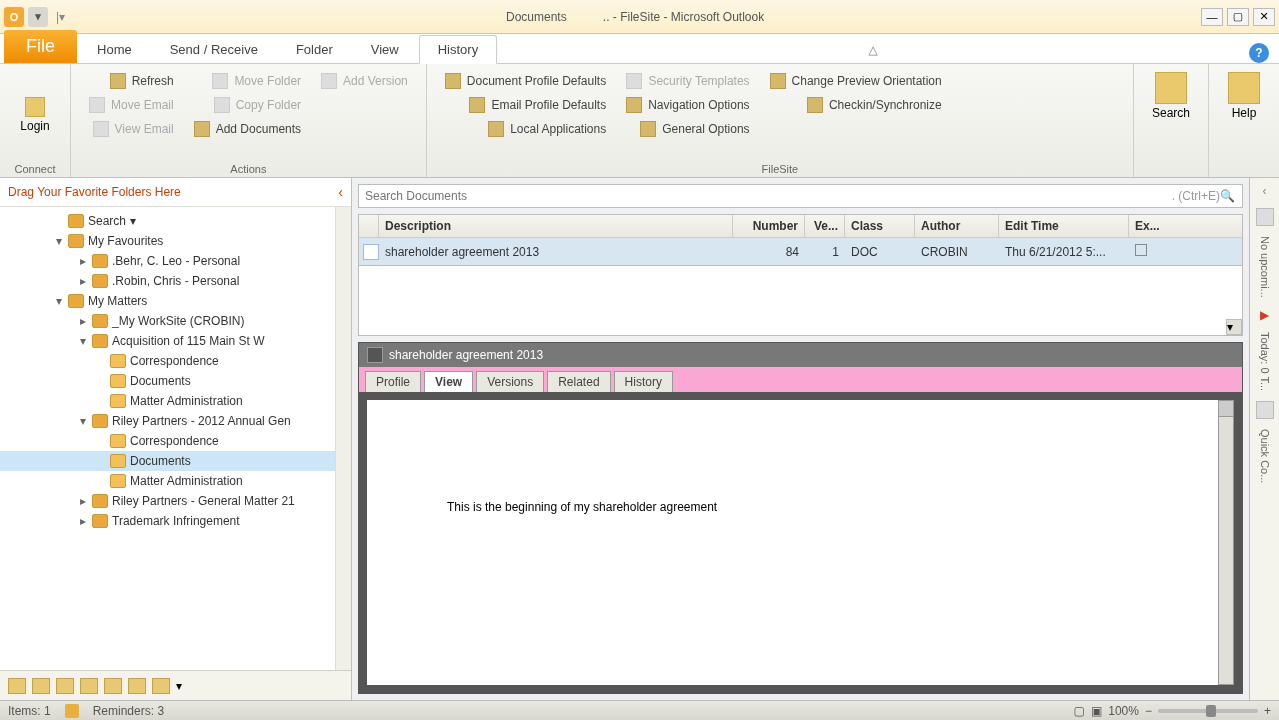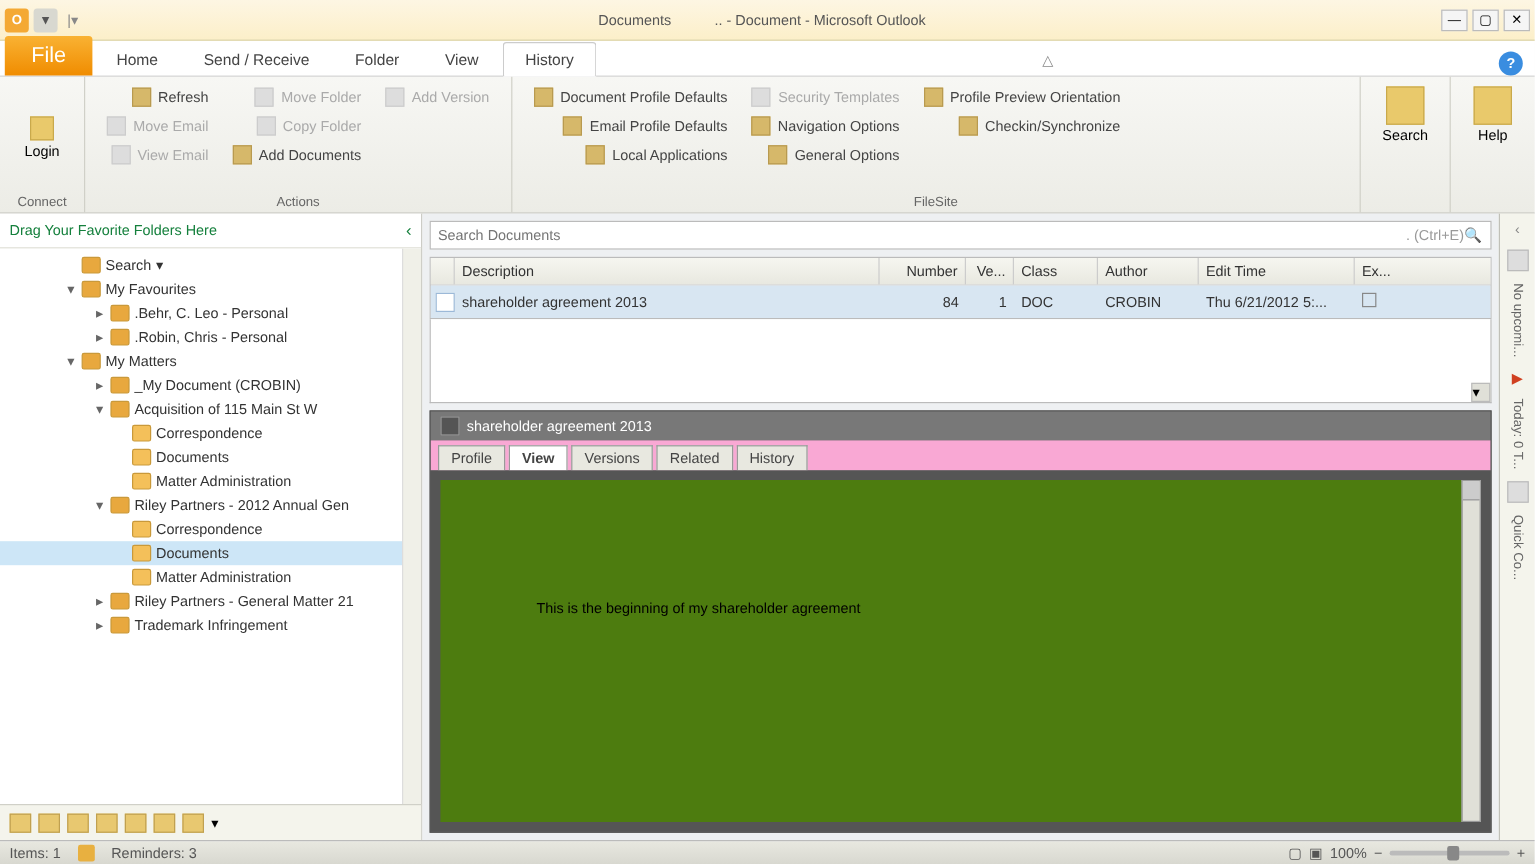--- a/index.html
+++ b/index.html
@@ -29,21 +29,21 @@
 .rbtn-lg .ico { width: 32px; height: 32px; background: #e9c96b; border: 1px solid #c9a94b; margin-bottom: 2px; }
 .rbtn-sm { display: flex; align-items: center; gap: 6px; padding: 3px 6px; cursor: pointer; color: #444; }
 .rbtn-sm.disabled { color: #aaa; cursor: default; }
 .rbtn-sm .ico-s { width: 16px; height: 16px; background: #d6b86a; border: 1px solid #b89a50; flex-shrink: 0; }
 .rbtn-sm.disabled .ico-s { background: #ddd; border-color: #ccc; }
 .col { display: flex; flex-direction: column; gap: 2px; padding: 2px 4px; align-items: flex-end; }
 
 
 .main { display: flex; height: 522px; }
 .left-pane { width: 352px; border-right: 1px solid #c0c0b8; display: flex; flex-direction: column; background: #fff; }
-.fav-header { padding: 6px 8px; color: #15803d; border-bottom: 1px solid #e0e0d8; display: flex; align-items: center; }
+.fav-header { padding: 6px 8px; color: #c2410c; border-bottom: 1px solid #e0e0d8; display: flex; align-items: center; }
 .fav-header .collapse { margin-left: auto; cursor: pointer; font-size: 14px; }
 .tree { flex: 1; overflow: auto; padding: 4px 0; position: relative; }
 .tree-scrollbar { position: absolute; right: 0; top: 0; width: 16px; height: 100%; background: #f0f0e8; border-left: 1px solid #ddd; }
 .tree-item { display: flex; align-items: center; gap: 4px; padding: 3px 4px 3px 20px; cursor: pointer; color: #333; white-space: nowrap; }
 .tree-item.lvl1 { padding-left: 54px; }
 .tree-item.lvl2 { padding-left: 78px; }
 .tree-item.lvl3 { padding-left: 96px; }
 .tree-item.selected { background: #cde6f7; }
 .tree-item .expander { width: 10px; text-align: center; color: #666; }
 .tree-item .folder-ico { width: 16px; height: 14px; background: #f4c05a; border: 1px solid #c9993a; border-radius: 2px; flex-shrink: 0; }
@@ -51,21 +51,21 @@
 .left-toolbar { height: 30px; border-top: 1px solid #d0d0c8; display: flex; align-items: center; gap: 6px; padding: 0 8px; background: #f4f4ec; }
 .left-toolbar .tb-ico { width: 18px; height: 16px; background: #e8c870; border: 1px solid #c0a050; cursor: pointer; }
 
 .center-pane { flex: 1; display: flex; flex-direction: column; background: #eef0f2; }
 .search-bar { margin: 6px; border: 1px solid #bbb; background: #fff; display: flex; align-items: center; padding: 3px 6px; }
 .search-bar input { flex: 1; border: none; outline: none; color: #888; background: transparent; }
 .search-bar .search-ico { width: 16px; height: 16px; cursor: pointer; color: #555; display: flex; align-items: center; justify-content: center; }
 
 .doc-table { margin: 0 6px; background: #fff; border: 1px solid #bbb; }
 .doc-table .thead { display: flex; background: linear-gradient(#f6f6f0, #e8e8e0); border-bottom: 1px solid #ccc; }
-.doc-table .th { padding: 4px 6px; border-right: 1px solid #ccc; color: #333; font-size: 12px; cursor: pointer; }
+.doc-table .th { padding: 4px 6px; border-right: 1px solid #ccc; color: #333; font-size: 12px; cursor: pointer; font-weight: bold; }
 .doc-table .trow { display: flex; padding: 4px 0; background: #d8e6f2; align-items: center; }
 .doc-table .td { padding: 2px 6px; font-size: 12px; color: #333; overflow: hidden; white-space: nowrap; }
 .col-desc { width: 374px; display: flex; align-items: center; gap: 4px; }
 .col-num { width: 72px; text-align: right; }
 .col-ver { width: 40px; text-align: right; }
 .col-class { width: 70px; }
 .col-author { width: 84px; }
 .col-edit { width: 130px; }
 .col-ex { width: 30px; }
 .doc-ico { width: 16px; height: 16px; background: #fff; border: 1px solid #9cb9d8; flex-shrink: 0; margin-left: 4px; }
@@ -73,21 +73,21 @@
 .table-spacer { height: 70px; background: #fff; margin: 0 6px; border: 1px solid #bbb; border-top: none; position: relative; }
 .table-spacer .sb { position: absolute; right: 0; bottom: 0; width: 16px; height: 16px; background: #e0e0d8; border: 1px solid #bbb; }
 
 .preview { margin: 6px; flex: 1; background: #676767; display: flex; flex-direction: column; border: 1px solid #555; }
 .preview-title { background: #787878; color: #fff; padding: 4px 8px; font-size: 14px; display: flex; align-items: center; gap: 6px; }
 .preview-title .pico { width: 16px; height: 16px; background: #555; border: 1px solid #999; }
 .preview-tabs { display: flex; gap: 3px; padding: 4px 6px 0 6px; background: #f9a8d4; }
 .ptab { background: #e8e8e0; color: #444; padding: 3px 10px; border: 1px solid #999; border-bottom: none; cursor: pointer; font-size: 12px; }
 .ptab.active { background: #fff; font-weight: bold; }
 .preview-body { flex: 1; background: #555; padding: 8px; display: flex; position: relative; }
-.doc-page { flex: 1; background: #4d7c0f; margin-right: 16px; padding: 100px 40px 20px 80px; color: #000; font-family: "Times New Roman", serif; font-size: 12px; }
+.doc-page { flex: 1; background: #ffffff; margin-right: 16px; padding: 100px 40px 20px 80px; color: #000; font-family: "Times New Roman", serif; font-size: 12px; }
 .preview-scroll { position: absolute; right: 8px; top: 8px; bottom: 8px; width: 16px; background: #e0e0d8; border: 1px solid #999; }
 .preview-scroll .arrow { height: 16px; background: #ccc; border-bottom: 1px solid #999; }
 
 .right-rail { width: 30px; background: #f4f4ec; border-left: 1px solid #c0c0b8; display: flex; flex-direction: column; align-items: center; padding-top: 6px; gap: 10px; }
 .right-rail .rail-ico { width: 18px; height: 18px; background: #ddd; border: 1px solid #bbb; cursor: pointer; }
 .right-rail .rail-text { writing-mode: vertical-rl; color: #666; font-size: 11px; cursor: pointer; }
 
 
 .statusbar { height: 20px; background: linear-gradient(#e8e8e0, #d8d8d0); border-top: 1px solid #bbb; display: flex; align-items: center; padding: 0 8px; gap: 14px; font-size: 11px; color: #555; }
 .statusbar .zoom { margin-left: auto; display: flex; align-items: center; gap: 6px; }
@@ -100,21 +100,21 @@
 
 <div class="titlebar">
   <div class="qat">
     <div class="qat-icon">O</div>
     <div class="qat-icon" style="background:#d8d8d0;color:#555">▾</div>
     <span style="color:#888;padding:0 4px">|▾</span>
   </div>
   <div class="title-text">
     <span>Documents</span>
     &nbsp;&nbsp;&nbsp;&nbsp;&nbsp;&nbsp;&nbsp;&nbsp;
-    <span>.. - Document - Microsoft Outlook</span>
+    <span>.. - FileSite - Microsoft Outlook</span>
   </div>
   <div class="win-controls">
     <div class="win-btn">―</div>
     <div class="win-btn">▢</div>
     <div class="win-btn">✕</div>
   </div>
 </div>
 
 <div class="tabstrip">
   <div class="file-tab">File</div>
@@ -204,21 +204,21 @@
             <span>Navigation Options</span>
           </div>
         <div class="rbtn-sm">
             <div class="ico-s"></div>
             <span>General Options</span>
           </div>
       </div>
       <div class="col">
         <div class="rbtn-sm">
             <div class="ico-s"></div>
-            <span>Profile Preview Orientation</span>
+            <span>Change Preview Orientation</span>
           </div>
         <div class="rbtn-sm">
             <div class="ico-s"></div>
             <span>Checkin/Synchronize</span>
           </div>
       </div>
     </div>
     <div class="group-label">FileSite</div>
   </div>
 
@@ -261,21 +261,21 @@
           <span>.Robin, Chris - Personal</span>
         </div>
       <div class="tree-item lvl1">
           <span class="expander">▾</span>
           <div class="folder-ico special"></div>
           <span>My Matters</span>
         </div>
       <div class="tree-item lvl2">
           <span class="expander">▸</span>
           <div class="folder-ico special"></div>
-          <span>_My Document (CROBIN)</span>
+          <span>_My WorkSite (CROBIN)</span>
         </div>
       <div class="tree-item lvl2">
           <span class="expander">▾</span>
           <div class="folder-ico special"></div>
           <span>Acquisition of 115 Main St W</span>
         </div>
       <div class="tree-item lvl3">
           <span class="expander"></span>
           <div class="folder-ico"></div>
           <span>Correspondence</span>

